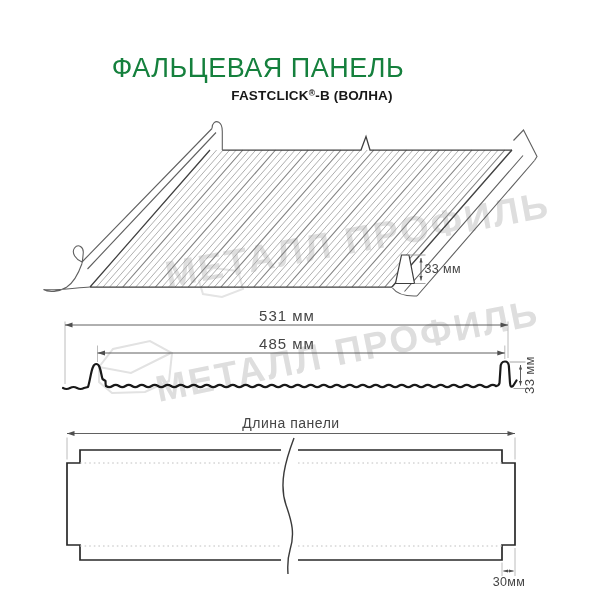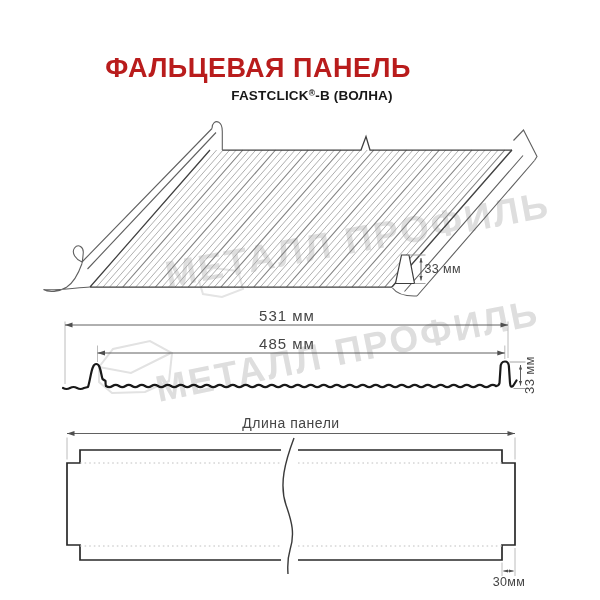--- a/index.html
+++ b/index.html
@@ -1,18 +1,18 @@
 <!DOCTYPE html>
 <html><head>
 <meta charset="utf-8">
 <style>
   html,body{margin:0;padding:0;background:#ffffff;}
   body{width:600px;height:600px;position:relative;font-family:"Liberation Sans",sans-serif;overflow:hidden;}
   .title{position:absolute;top:55px;left:0;width:516px;text-align:center;
-         font-size:27px;font-weight:700;letter-spacing:.5px;color:#b91c1c;line-height:1;}
+         font-size:27px;font-weight:400;letter-spacing:.5px;color:#15803d;line-height:1;}
   .subtitle{position:absolute;top:89px;left:0;width:600px;text-align:center;
             font-size:13.5px;font-weight:700;color:#181818;line-height:1;letter-spacing:.2px;padding-left:12px;}
   .subtitle sup{font-size:8.5px;vertical-align:4px;}
   svg text{font-family:"Liberation Sans",sans-serif;}
   .dimtxt{fill:#454545;font-size:15px;letter-spacing:1px;}
   .dimtxt-sm{fill:#454545;font-size:12.5px;letter-spacing:.4px;}
   .wmtxt{fill:#dedede;font-size:37px;font-weight:600;letter-spacing:2.5px;}
 </style>
 </head>
 <body>

